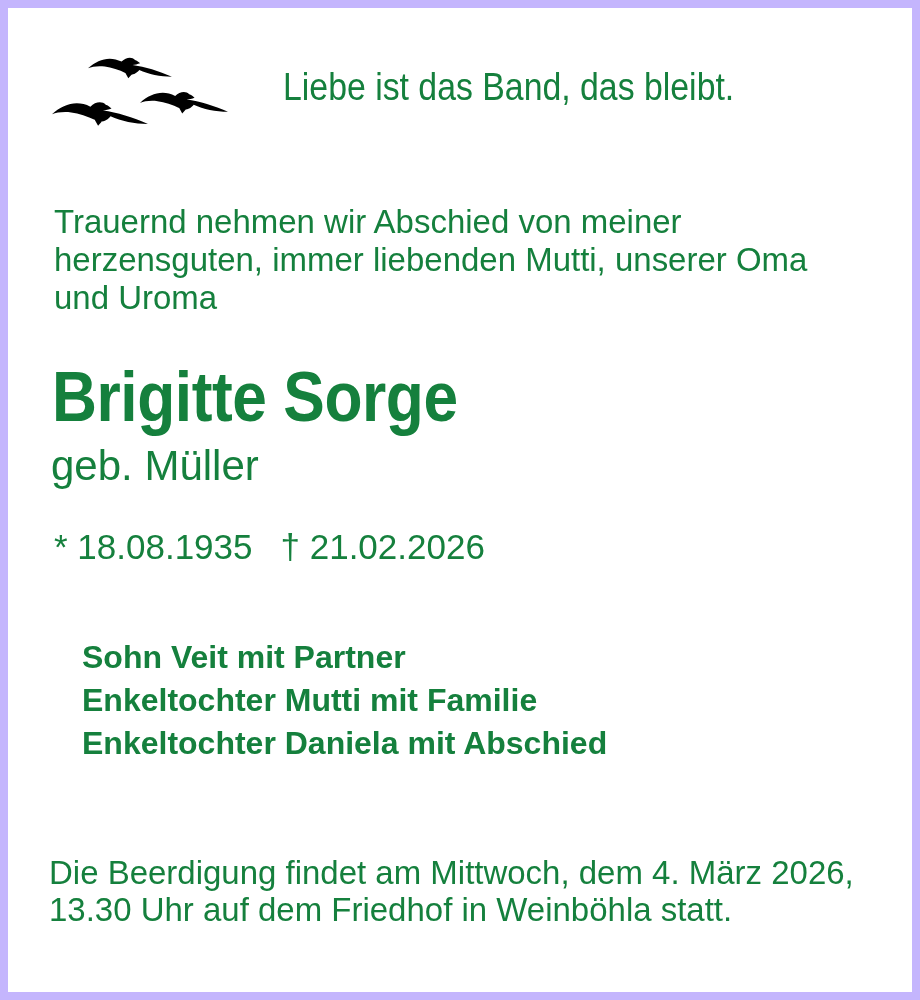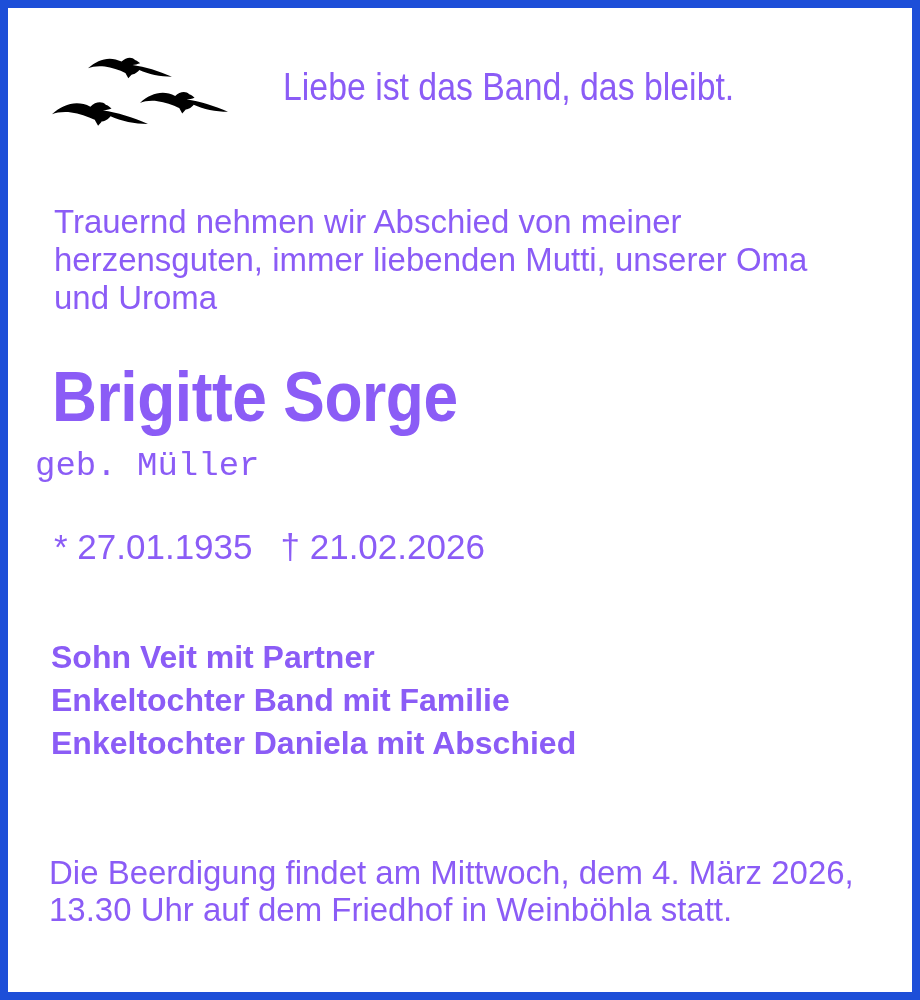--- a/index.html
+++ b/index.html
@@ -1,22 +1,22 @@
 <!DOCTYPE html>
 <html lang="de"><head>
 <meta charset="utf-8">
 <style>
   html,body{margin:0;padding:0;background:#ffffff;}
   .page{
     position:relative;
     width:920px;height:1000px;
     box-sizing:border-box;
-    border:8px solid #1d4ed8;
+    border:8px solid #c4b5fd;
     background:#fff;
-    color:#8b5cf6;
+    color:#15803d;
     font-family:"Liberation Sans", sans-serif;
     overflow:hidden;
   }
   .birds{position:absolute;left:44px;top:46px;width:178px;height:80px;}
   .birds svg{display:block;width:178px;height:80px;}
   .quote{
     position:absolute;left:275px;top:57px;
     font-size:38px;line-height:44px;white-space:nowrap;
     transform:scaleX(.89);transform-origin:left top;
   }
@@ -26,33 +26,33 @@
     transform:scaleX(.97);transform-origin:left top;
   }
   .intro .line{white-space:nowrap;}
   .name{
     position:absolute;left:44px;top:352px;
     font-size:70px;font-weight:bold;line-height:74px;white-space:nowrap;
     transform:scaleX(.89);transform-origin:left top;
     letter-spacing:-0.5px;
   }
   .maiden{
-    position:absolute;left:27px;top:438px;
-    font-size:34px;line-height:40px;white-space:nowrap;font-family:Liberation Mono, monospace;
+    position:absolute;left:43px;top:438px;
+    font-size:42px;line-height:40px;white-space:nowrap;
   }
   .dates{
     position:absolute;left:46px;top:517px;
     font-size:35px;line-height:44px;white-space:nowrap;
   }
   .dates .death{margin-left:28px;}
   .mourners{
     position:absolute;left:43px;top:628px;
     font-size:32px;font-weight:bold;line-height:43px;
   }
-  .mourners .line{white-space:nowrap;}
+  .mourners .line{white-space:nowrap;margin-left:31px;}
   .funeral{
     position:absolute;left:41px;top:846px;
     font-size:34px;line-height:37px;
     transform:scaleX(.97);transform-origin:left top;
   }
   .funeral .line{white-space:nowrap;}
 </style>
 </head>
 <body>
 
@@ -87,26 +87,26 @@
     <div class="line">Trauernd nehmen wir Abschied von meiner</div>
     <div class="line">herzensguten, immer liebenden Mutti, unserer Oma</div>
     <div class="line">und Uroma</div>
   </div>
 
   <div class="name">Brigitte Sorge</div>
 
   <div class="maiden">geb. Müller</div>
 
   <div class="dates">
-    <span class="birth">* 27.01.1935</span><span class="death">† 21.02.2026</span>
+    <span class="birth">* 18.08.1935</span><span class="death">† 21.02.2026</span>
   </div>
 
   <div class="mourners">
     <div class="line">Sohn Veit mit Partner</div>
-    <div class="line">Enkeltochter Band mit Familie</div>
+    <div class="line">Enkeltochter Mutti mit Familie</div>
     <div class="line">Enkeltochter Daniela mit Abschied</div>
   </div>
 
   <div class="funeral">
     <div class="line">Die Beerdigung findet am Mittwoch, dem 4. März 2026,</div>
     <div class="line">13.30 Uhr auf dem Friedhof in Weinböhla statt.</div>
   </div>
 
 </div>
 

